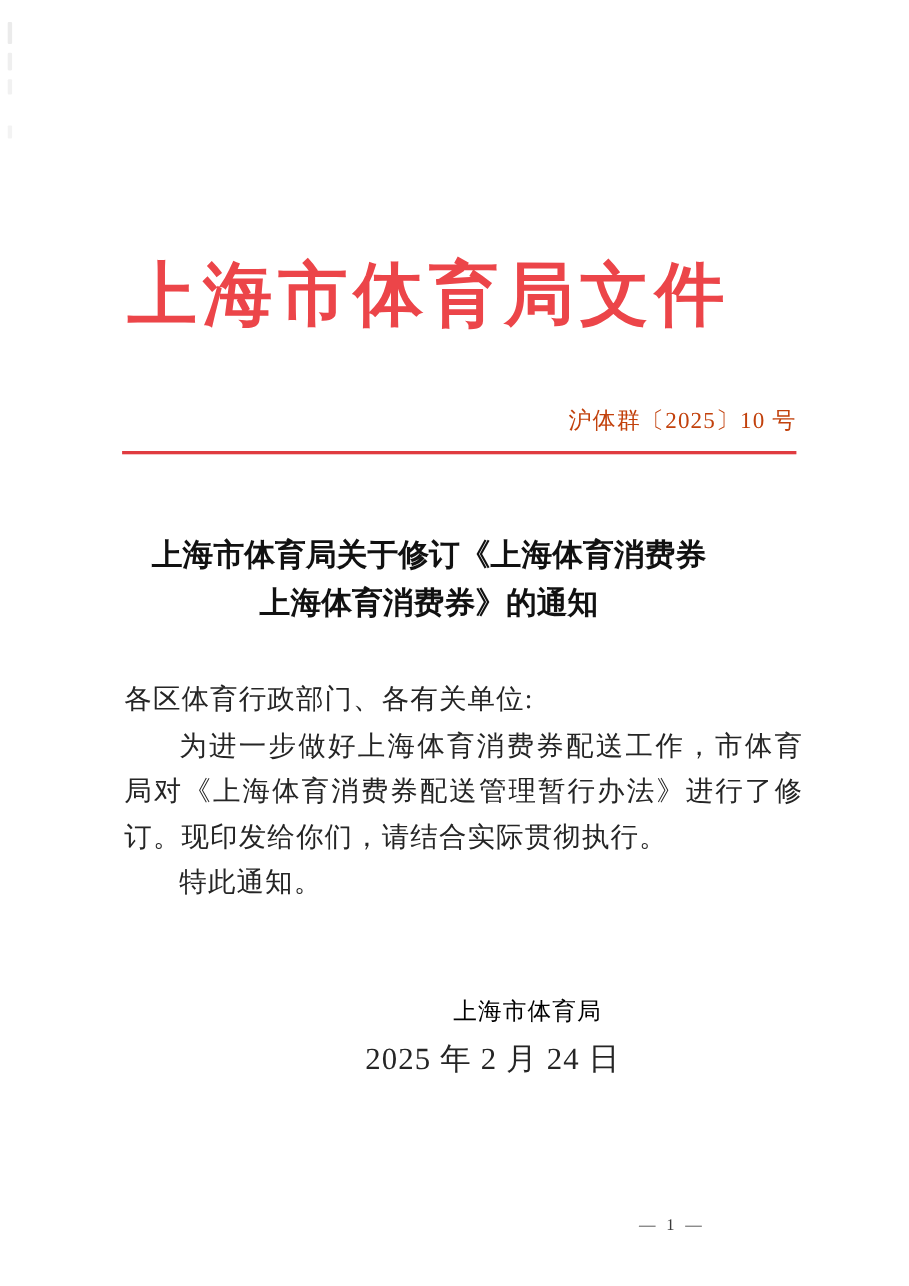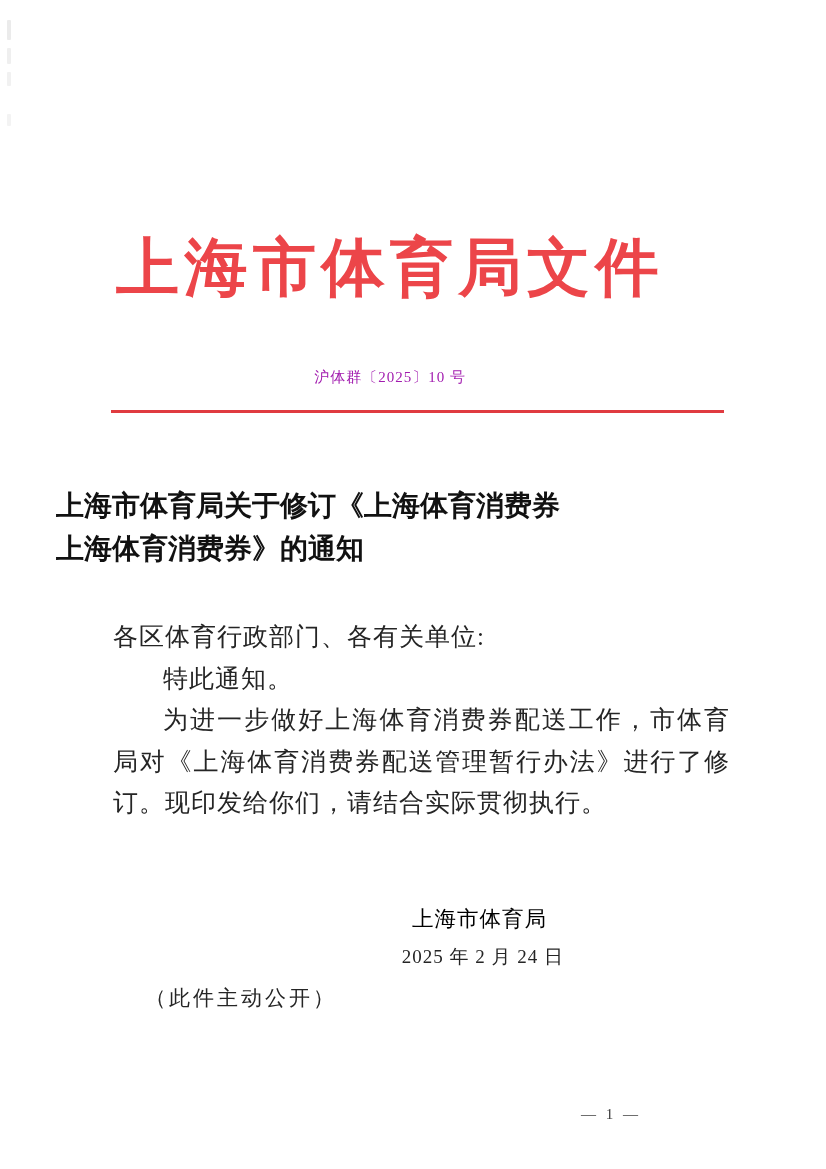--- a/index.html
+++ b/index.html
@@ -41,38 +41,39 @@
     letter-spacing: 5.5px;
     color: var(--accent-red, #ec4549);
     white-space: nowrap;
     line-height: 1.15;
   }
   .doc-number {
     position: absolute;
     top: 352px;
     left: 56px;
     width: 668px;
-    text-align: center;
-    font-size: 15px;
-    color: #a21caf;
+    text-align: right;
+    font-size: 21px;
+    color: #c2410c;
     letter-spacing: 1px;
   }
   .red-line {
     position: absolute;
     top: 394px;
     left: 111px;
     width: 613px;
     height: 3px;
     background: var(--line-red, #e03b40);
   }
   .doc-title {
     position: absolute;
     top: 468px;
     left: 56px;
     width: 668px;
+    text-align: center;
     font-size: 28px;
     font-weight: bold;
     line-height: 43px;
     color: #111;
   }
   .body-block {
     position: absolute;
     top: 600px;
     left: 113px;
     width: 617px;
@@ -94,21 +95,21 @@
     right: 183px;
     font-size: 21.5px;
     letter-spacing: 1px;
     color: #000000;
     white-space: nowrap;
   }
   .sig-date {
     position: absolute;
     top: 928px;
     right: 166px;
-    font-size: 19px;
+    font-size: 28px;
     letter-spacing: 1px;
     color: #252525;
     white-space: nowrap;
   }
   .disclosure {
     position: absolute;
     top: 968px;
     left: 145px;
     font-size: 21px;
     letter-spacing: 3px;
@@ -141,25 +142,24 @@
 
   <div class="red-line"></div>
 
   <div class="doc-title">
     <div>上海市体育局关于修订《上海体育消费券</div>
     <div>上海体育消费券》的通知</div>
   </div>
 
   <div class="body-block">
     <p>各区体育行政部门、各有关单位:</p>
+    <p class="indent">为进一步做好上海体育消费券配送工作，市体育局对《上海体育消费券配送管理暂行办法》进行了修订。现印发给你们，请结合实际贯彻执行。</p>
     <p class="indent">特此通知。</p>
-    <p class="indent">为进一步做好上海体育消费券配送工作，市体育局对《上海体育消费券配送管理暂行办法》进行了修订。现印发给你们，请结合实际贯彻执行。</p>
   </div>
 
   <div class="sig-agency">上海市体育局</div>
 
   <div class="sig-date">2025 年 2 月 24 日</div>
 
-  <div class="disclosure">（此件主动公开）</div>
 
   <div class="page-number">— 1 —</div>
 
 </div>
 
 </body></html>

